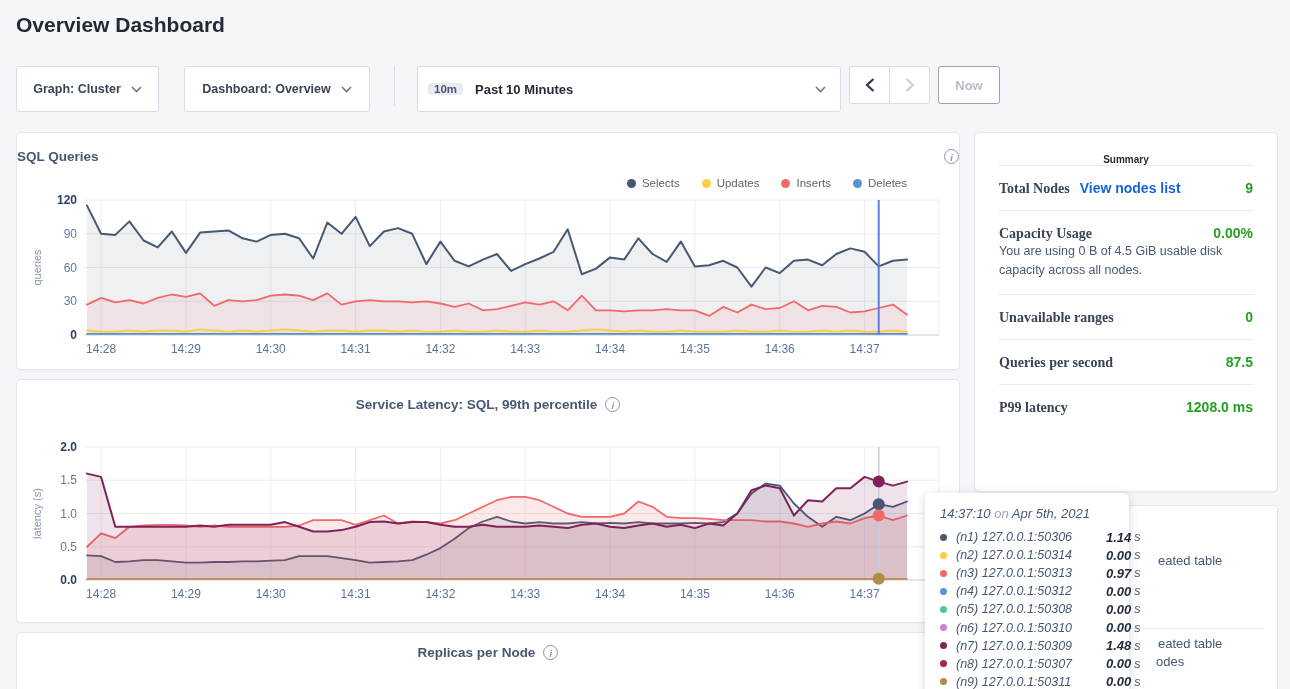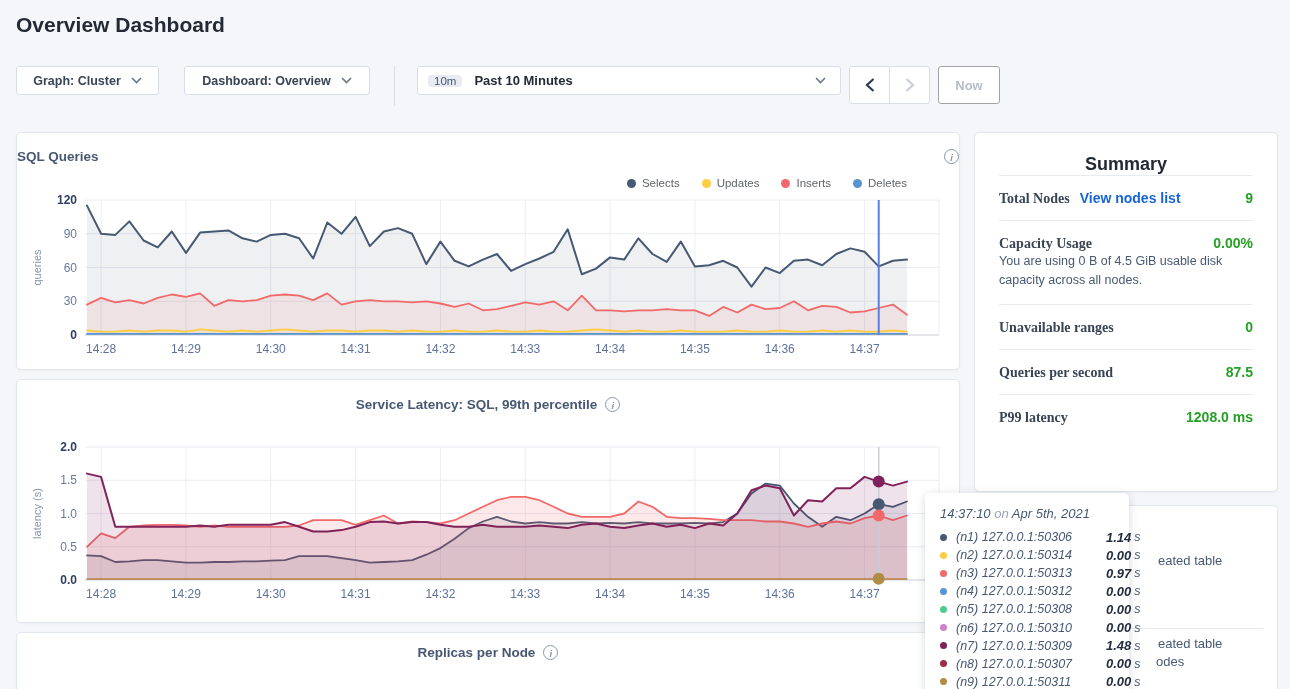--- a/index.html
+++ b/index.html
@@ -1,40 +1,40 @@
 <!DOCTYPE html>
 <html><head>
 <meta charset="utf-8">
 <style>
   html,body{margin:0;padding:0;}
   body{background:#f5f6fa;font-family:"Liberation Sans",sans-serif;}
   .page{position:relative;width:1290px;height:689px;background:#f5f6fa;overflow:hidden;}
   .page-title{position:absolute;left:16px;top:13px;font-size:21px;font-weight:600;color:#242a35;}
   
-  .ctl{position:absolute;top:66px;height:29px;box-sizing:border-box;background:#fff;border:1px solid #d8dde7;border-radius:3px;display:flex;align-items:center;cursor:pointer;}
+  .ctl{position:absolute;top:66px;height:46px;box-sizing:border-box;background:#fff;border:1px solid #d8dde7;border-radius:3px;display:flex;align-items:center;cursor:pointer;}
   .ctl-label{font-size:12.5px;font-weight:700;color:#394455;}
   .chev{margin-left:10px;display:inline-flex;}
   .ctl-divider{position:absolute;left:394px;top:66px;width:1px;height:40px;background:#d9dde6;}
-  .time-badge{background:#e8ebf1;border-radius:4px;padding:0 6px;font-size:11.5px;font-weight:400;color:#475872;margin:0 12px 0 10px;}
+  .time-badge{background:#e8ebf1;border-radius:4px;padding:0 6px;font-size:11.5px;font-weight:700;color:#475872;margin:0 12px 0 10px;}
   .time-label{font-size:13px;font-weight:800;color:#242a35;}
   .arrow-btn{position:absolute;top:66px;width:41px;height:38px;box-sizing:border-box;background:#fff;border:1px solid #d8dde7;display:flex;align-items:center;justify-content:center;cursor:pointer;}
   .now-btn{position:absolute;top:66px;width:62px;height:38px;box-sizing:border-box;background:#fff;border:1px solid #a3a3a3;border-radius:3px;display:flex;align-items:center;justify-content:center;font-size:13px;font-weight:700;color:#b6bcc8;}
   
   .panel{position:absolute;background:#fff;border:1px solid #e2e6ed;border-radius:5px;box-sizing:border-box;box-shadow:0 1px 2px rgba(40,50,70,0.04);}
   .chart-title-row{position:absolute;left:0;right:0;display:flex;align-items:center;justify-content:center;gap:8px;}
   .chart-title{font-size:13.5px;font-weight:800;color:#475872;}
   .info-icon{width:15px;height:15px;border:1.3px solid #8violet0;border:1.3px solid #8a95a9;border-radius:50%;color:#8a95a9;font-size:9.5px;line-height:15px;text-align:center;font-style:italic;font-weight:700;cursor:pointer;box-sizing:border-box;}
   .legend{position:absolute;top:44px;right:52px;display:flex;gap:22px;}
   .legend-item{display:flex;align-items:center;gap:6px;cursor:pointer;}
   .legend-dot{width:9px;height:9px;border-radius:50%;}
   .legend-label{font-size:11.5px;color:#60646c;}
   .chart-svg{position:absolute;left:0;top:0;}
   
   .summary-inner{padding:0 24px;}
-  .summary-heading{text-align:center;padding-top:21px;font-size:18px;font-weight:800;color:#242a35;}
+  .summary-heading{text-align:center;padding-top:21px;font-size:10px;font-weight:800;color:#242a35;}
   .stat{border-top:1px solid #e8ebf2;padding:14px 0 13px 0;}
   .stat:first-of-type{border-top:none;margin-top:12px;}
   .stat-row{display:flex;align-items:baseline;}
   .stat-label{font-size:14px;font-weight:800;color:#394455;font-family:Liberation Serif, serif;}
   .stat-link{font-size:14px;font-weight:800;color:#1664d9;margin-left:10px;cursor:pointer;}
   .stat-value{margin-left:auto;font-size:14px;font-weight:800;color:#24a024;}
   .stat-desc{margin-top:0;font-size:12.5px;color:#475872;line-height:1.55;}
   
   .evt-frag{position:absolute;font-size:13px;color:#475872;white-space:nowrap;}
   .evt-divider{position:absolute;left:18px;right:14px;height:1px;background:#e7eaf0;}

